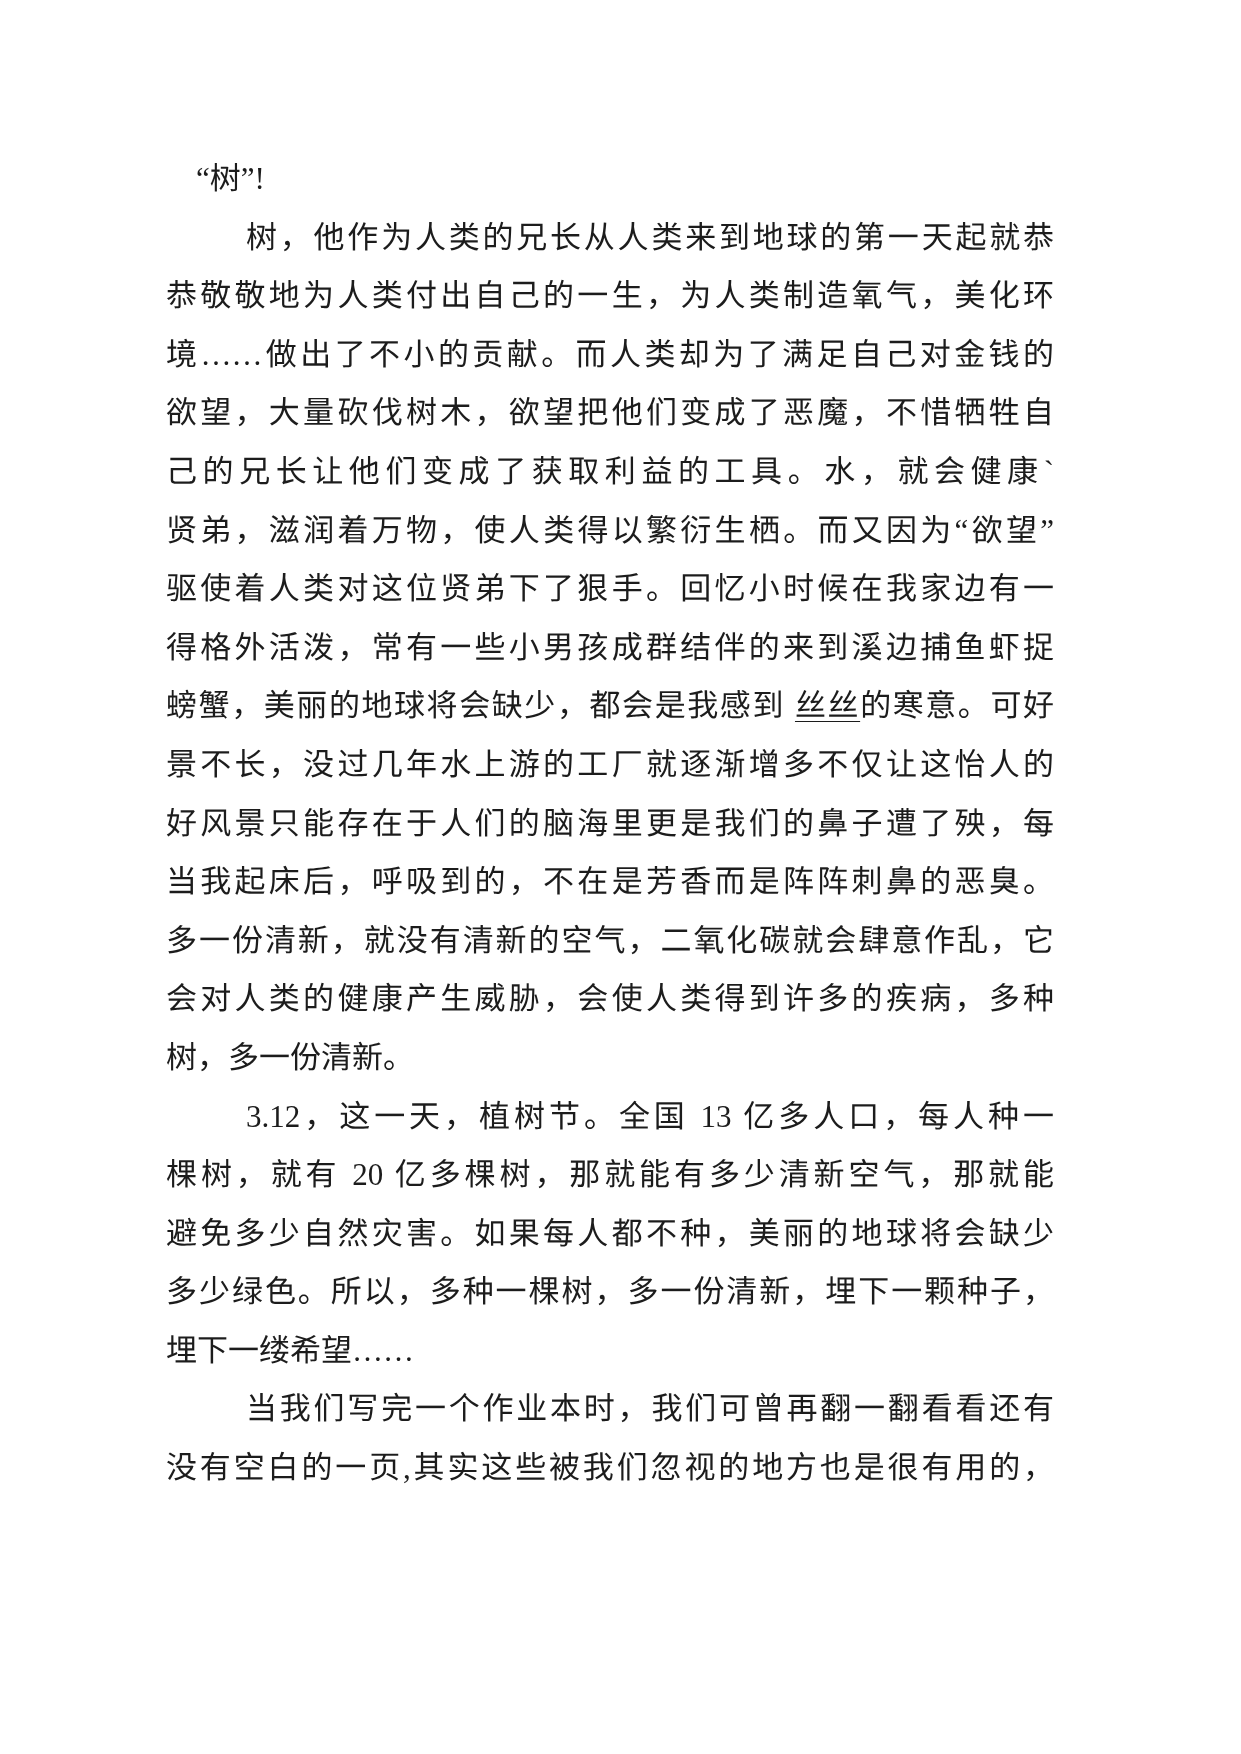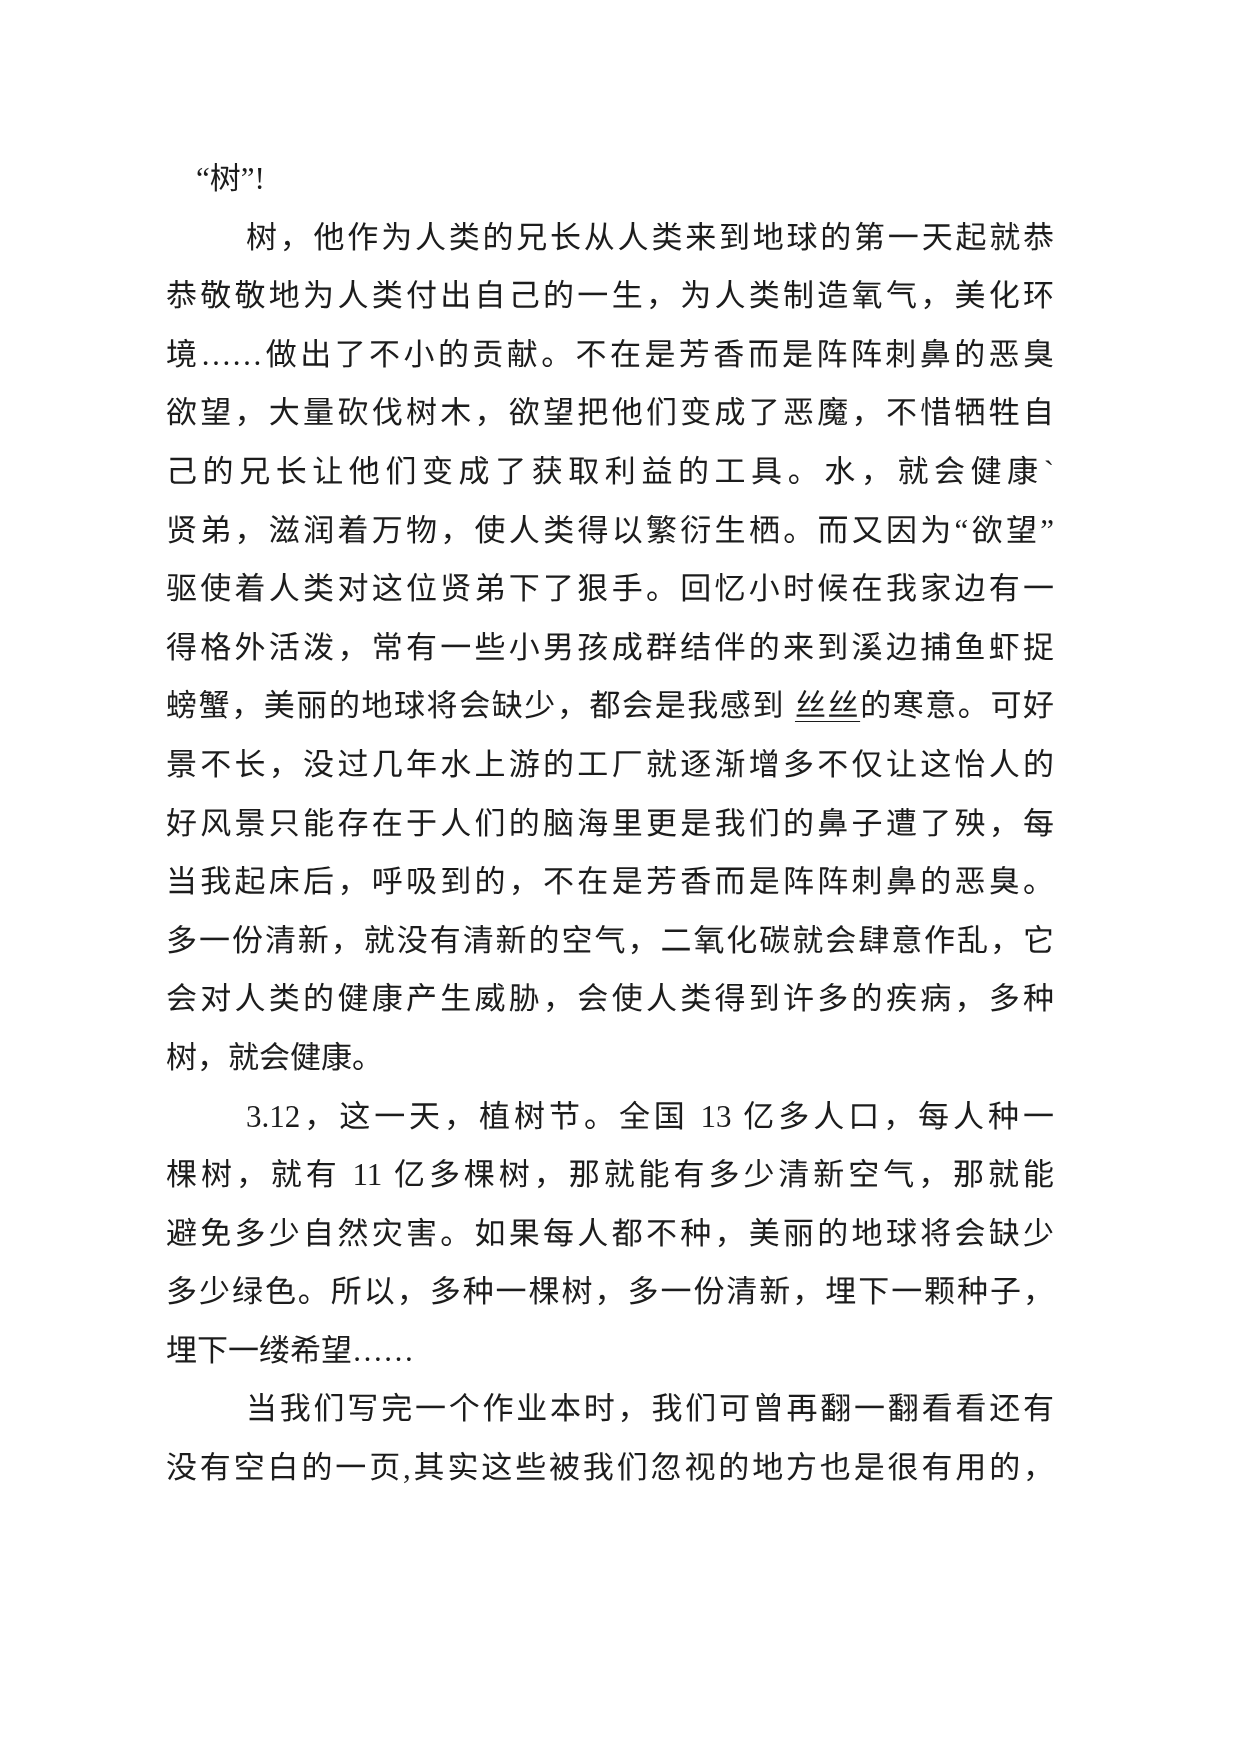--- a/index.html
+++ b/index.html
@@ -45,34 +45,34 @@
   }
 </style>
 </head>
 <body>
 
 <div class="page" style="background: rgb(255, 255, 255); color: rgb(28, 28, 28);">
   <div class="text-block">
       <div class="line noj ind-quote"><span>“树”!</span></div>
       <div class="line ind-first"><span>树，他作为人类的兄长从人类来到地球的第一天起就恭</span></div>
       <div class="line"><span>恭敬敬地为人类付出自己的一生，为人类制造氧气，美化环</span></div>
-      <div class="line"><span>境……做出了不小的贡献。不在是芳香而是阵阵刺鼻的恶臭</span></div>
+      <div class="line"><span>境……做出了不小的贡献。而人类却为了满足自己对金钱的</span></div>
       <div class="line"><span>欲望，大量砍伐树木，欲望把他们变成了恶魔，不惜牺牲自</span></div>
       <div class="line"><span>己的兄长让他们变成了获取利益的工具。水，就会健康`</span></div>
       <div class="line"><span>贤弟，滋润着万物，使人类得以繁衍生栖。而又因为“欲望”</span></div>
       <div class="line"><span>驱使着人类对这位贤弟下了狠手。回忆小时候在我家边有一</span></div>
       <div class="line"><span>得格外活泼，常有一些小男孩成群结伴的来到溪边捕鱼虾捉</span></div>
       <div class="line"><span>螃蟹，美丽的地球将会缺少，都会是我感到</span><span class="u">丝丝</span><span>的寒意。可好</span></div>
       <div class="line"><span>景不长，没过几年水上游的工厂就逐渐增多不仅让这怡人的</span></div>
       <div class="line"><span>好风景只能存在于人们的脑海里更是我们的鼻子遭了殃，每</span></div>
       <div class="line"><span>当我起床后，呼吸到的，不在是芳香而是阵阵刺鼻的恶臭。</span></div>
       <div class="line"><span>多一份清新，就没有清新的空气，二氧化碳就会肆意作乱，它</span></div>
       <div class="line"><span>会对人类的健康产生威胁，会使人类得到许多的疾病，多种</span></div>
-      <div class="line noj"><span>树，就会健康。</span></div>
+      <div class="line noj"><span>树，多一份清新。</span></div>
       <div class="line ind-first"><span>3.12，这一天，植树节。全国 13 亿多人口，每人种一</span></div>
-      <div class="line"><span>棵树，就有 11 亿多棵树，那就能有多少清新空气，那就能</span></div>
+      <div class="line"><span>棵树，就有 20 亿多棵树，那就能有多少清新空气，那就能</span></div>
       <div class="line"><span>避免多少自然灾害。如果每人都不种，美丽的地球将会缺少</span></div>
       <div class="line"><span>多少绿色。所以，多种一棵树，多一份清新，埋下一颗种子，</span></div>
       <div class="line noj"><span>埋下一缕希望……</span></div>
       <div class="line ind-first"><span>当我们写完一个作业本时，我们可曾再翻一翻看看还有</span></div>
       <div class="line"><span>没有空白的一页,其实这些被我们忽视的地方也是很有用的，</span></div>
     </div>
 </div>
 
 </body></html>

